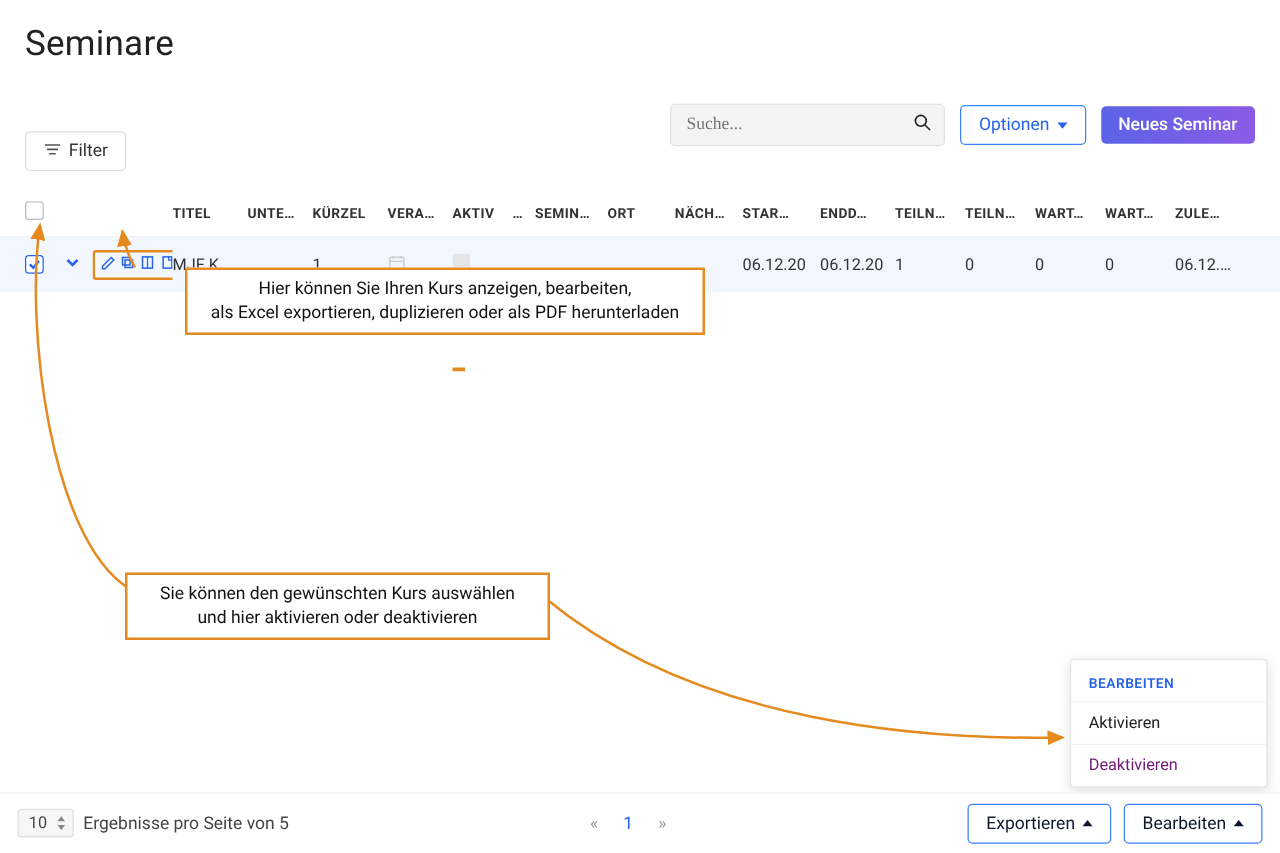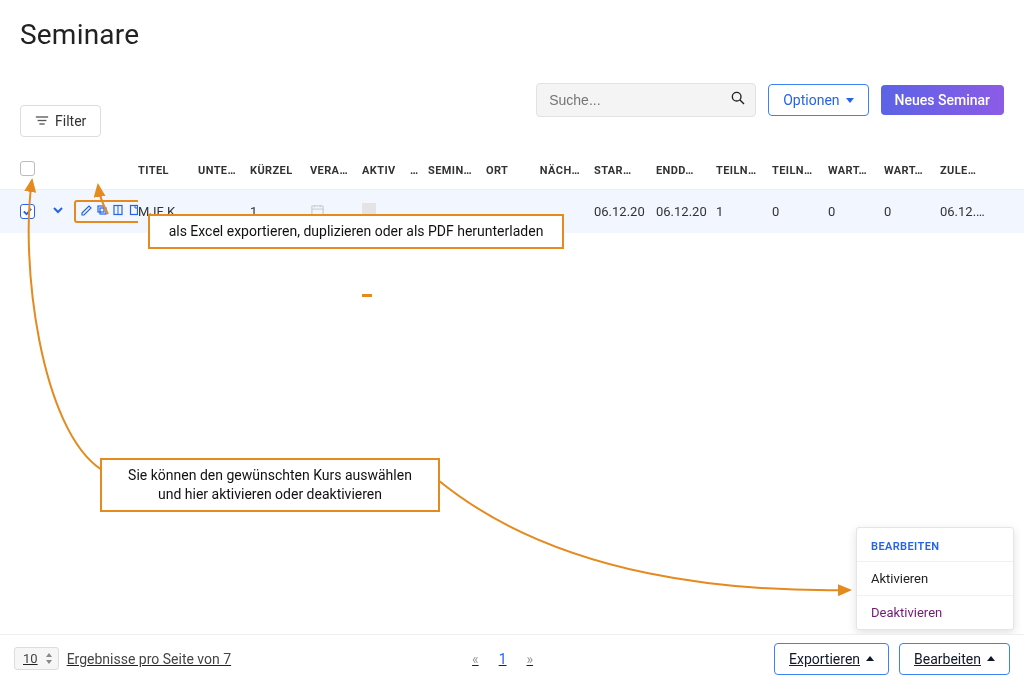--- a/index.html
+++ b/index.html
@@ -10,21 +10,21 @@
 
   .toolbar { display: flex; align-items: center; justify-content: space-between; padding: 0 20px 14px 20px; }
   .toolbar-left { display: flex; align-items: center; gap: 10px; margin-top: 42px; }
   .btn { display: inline-flex; align-items: center; gap: 6px; padding: 7px 14px; border-radius: 4px; font-size: 14px; cursor: pointer; user-select: none; }
   .btn-filter { border: 1px solid #ddd; background: #fff; color: #333; }
   .btn-filter .hamb { display: inline-block; width: 14px; }
   .btn-options { border: 1px solid #3b82f6; background: #fff; color: #2563eb; }
   .btn-new { border: none; background: linear-gradient(90deg,#5b63e6,#8c5be6); color: #fff; font-weight: 500; }
   .toolbar-right { display: flex; align-items: center; gap: 12px; }
   .search-wrap { position: relative; }
-  .search-input { width: 220px; padding: 8px 34px 8px 12px; border: 1px solid #e2e2e2; background: #f4f4f4; border-radius: 4px; font-size: 14px; color: #7f1d1d; }
+  .search-input { width: 220px; padding: 8px 34px 8px 12px; border: 1px solid #e2e2e2; background: #f4f4f4; border-radius: 4px; font-size: 14px; color: #7f1d1d; font-family: Liberation Serif, serif; }
   .search-icon { position: absolute; right: 10px; top: 50%; transform: translateY(-50%); color: #333; }
 
   
   .table-wrap { position: relative; }
   .thead { display: flex; align-items: center; font-size: 11px; font-weight: 700; letter-spacing: 0.4px; color: #333; padding: 10px 20px; border-bottom: 1px solid #eee; }
   .th { overflow: hidden; text-overflow: ellipsis; white-space: nowrap; padding-right: 8px; }
   .col-chk { width: 32px; flex: none; }
   .col-exp { width: 22px; flex: none; }
   .col-actions { width: 64px; flex: none; }
   .col-titel { width: 60px; flex: none; }
@@ -68,21 +68,21 @@
 
   .svg-overlay { position: absolute; top: 0; left: 0; pointer-events: none; }
 
   
   .dropdown { position: absolute; right: 10px; bottom: 52px; width: 158px; background: #fff; border: 1px solid #e5e5e5; box-shadow: 0 3px 10px rgba(0,0,0,0.12); border-radius: 3px; font-size: 13px; }
   .dropdown .dd-head { color: #2563eb; font-size: 11px; font-weight: 600; letter-spacing: 0.4px; padding: 12px 14px 8px; }
   .dropdown .dd-item { padding: 9px 14px; cursor: pointer; border-top: 1px solid #f1f1f1; }
   .dropdown .dd-item.blue { color: #701a75; }
 
   
-  .footer { position: absolute; left: 0; right: 0; bottom: 0; height: 48px; border-top: 1px solid #eee; display: flex; align-items: center; justify-content: space-between; padding: 4px 14px; font-size: 14px; background: #fff; text-decoration: underline; }
+  .footer { position: absolute; left: 0; right: 0; bottom: 0; height: 48px; border-top: 1px solid #eee; display: flex; align-items: center; justify-content: space-between; padding: 4px 14px; font-size: 14px; background: #fff; }
   .footer-left { display: flex; align-items: center; gap: 8px; color: #444; }
   .page-size { border: 1px solid #ddd; border-radius: 3px; padding: 3px 20px 3px 8px; background: #f6f6f6; position: relative; font-size: 13px; }
   .page-size::after { content: ""; position: absolute; right: 6px; top: 5px; width: 0; height: 0; border-left: 3px solid transparent; border-right: 3px solid transparent; border-bottom: 4px solid #888; }
   .page-size::before { content: ""; position: absolute; right: 6px; bottom: 5px; width: 0; height: 0; border-left: 3px solid transparent; border-right: 3px solid transparent; border-top: 4px solid #888; }
   .pager { display: flex; align-items: center; gap: 20px; color: #999; font-size: 14px; }
   .pager .cur { color: #2563eb; }
   .footer-right { display: flex; align-items: center; gap: 10px; }
   .btn-outline-blue { border: 1px solid #3b82f6; color: #0f172a; background: #fff; padding: 7px 14px; border-radius: 4px; display: inline-flex; align-items: center; gap: 6px; cursor: pointer; font-size: 14px; }
   .caret-up { width: 0; height: 0; border-left: 4px solid transparent; border-right: 4px solid transparent; border-bottom: 5px solid currentColor; display: inline-block; }
   .caret-down { width: 0; height: 0; border-left: 4px solid transparent; border-right: 4px solid transparent; border-top: 5px solid currentColor; display: inline-block; }
@@ -218,38 +218,39 @@
   </defs>
 
   <path d="M 108 214 Q 100 200 98 185" stroke="#e58a1f" stroke-width="2" fill="none" marker-end="url(#arrowhead)"></path>
 
   <path d="M 102 470 C 40 430, 20 260, 32 180" stroke="#e58a1f" stroke-width="2" fill="none" marker-end="url(#arrowhead)"></path>
 
   <path d="M 438 480 C 560 580, 740 592, 850 590" stroke="#e58a1f" stroke-width="2" fill="none" marker-end="url(#arrowhead)"></path>
 </svg>
 
 <div class="callout callout1">
+  <div>Hier können Sie Ihren Kurs anzeigen, bearbeiten,</div>
   <div>als Excel exportieren, duplizieren oder als PDF herunterladen</div>
 </div>
 <div class="orange-dash"></div>
 <div class="callout callout2">
   <div>Sie können den gewünschten Kurs auswählen</div>
   <div>und hier aktivieren oder deaktivieren</div>
 </div>
 
 <div class="dropdown">
   <div class="dd-head">BEARBEITEN</div>
   <div class="dd-item">Aktivieren</div>
   <div class="dd-item blue">Deaktivieren</div>
 </div>
 
 <div class="footer">
   <div class="footer-left">
     <span class="page-size">10</span>
-    <span>Ergebnisse pro Seite von 7</span>
+    <span>Ergebnisse pro Seite von 5</span>
   </div>
   <div class="pager">
     <span>«</span>
     <span class="cur">1</span>
     <span>»</span>
   </div>
   <div class="footer-right">
     <div class="btn-outline-blue">
       <span>Exportieren</span>
       <span class="caret-up"></span>

